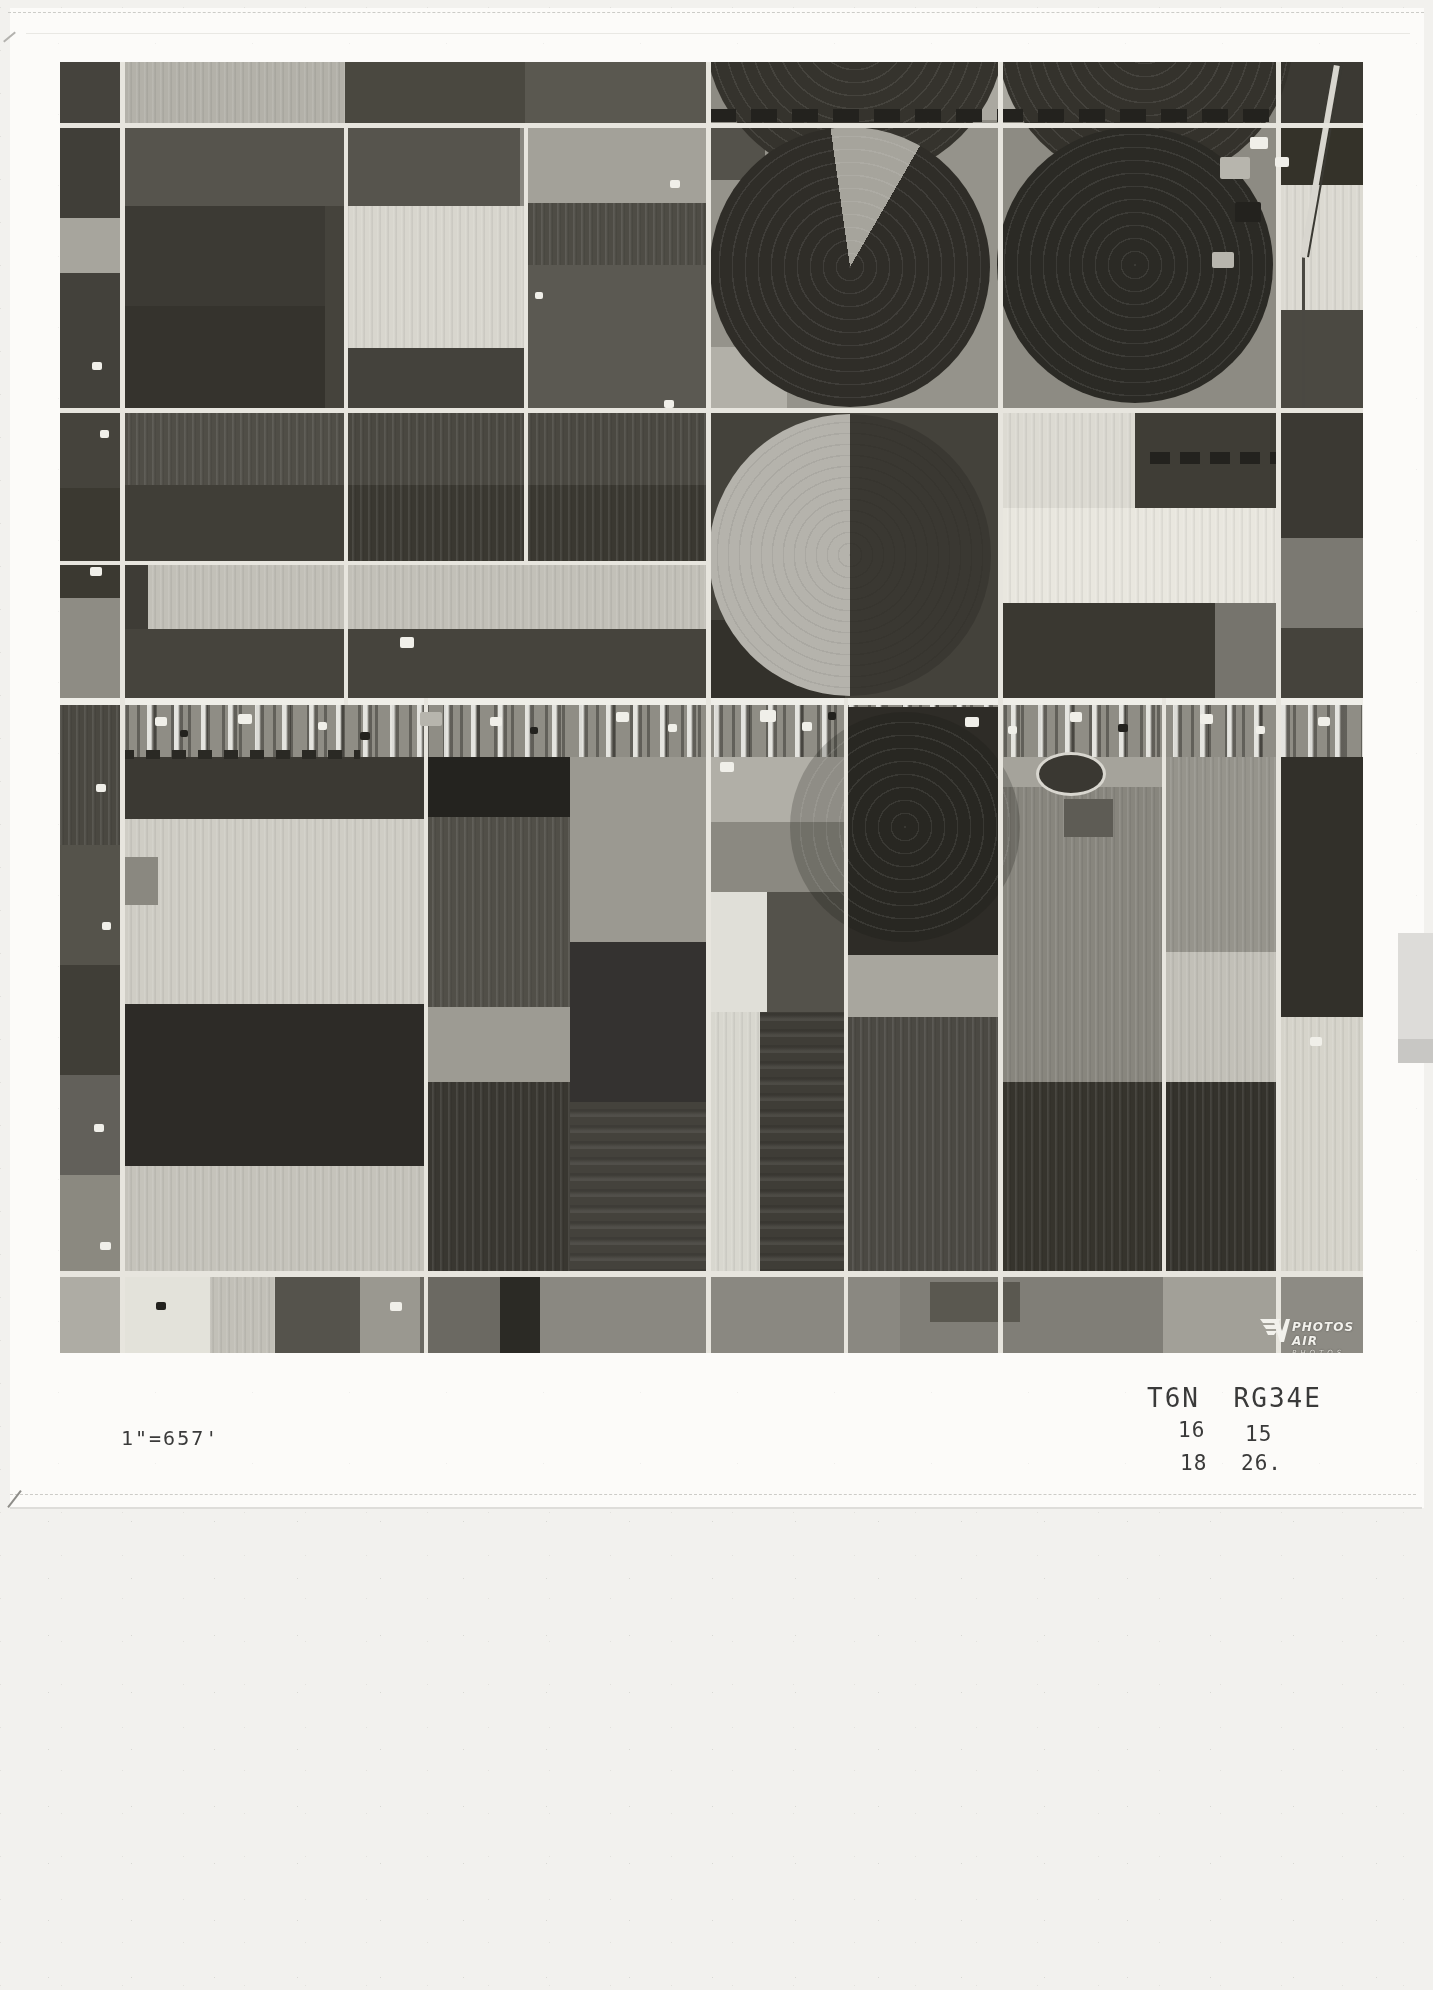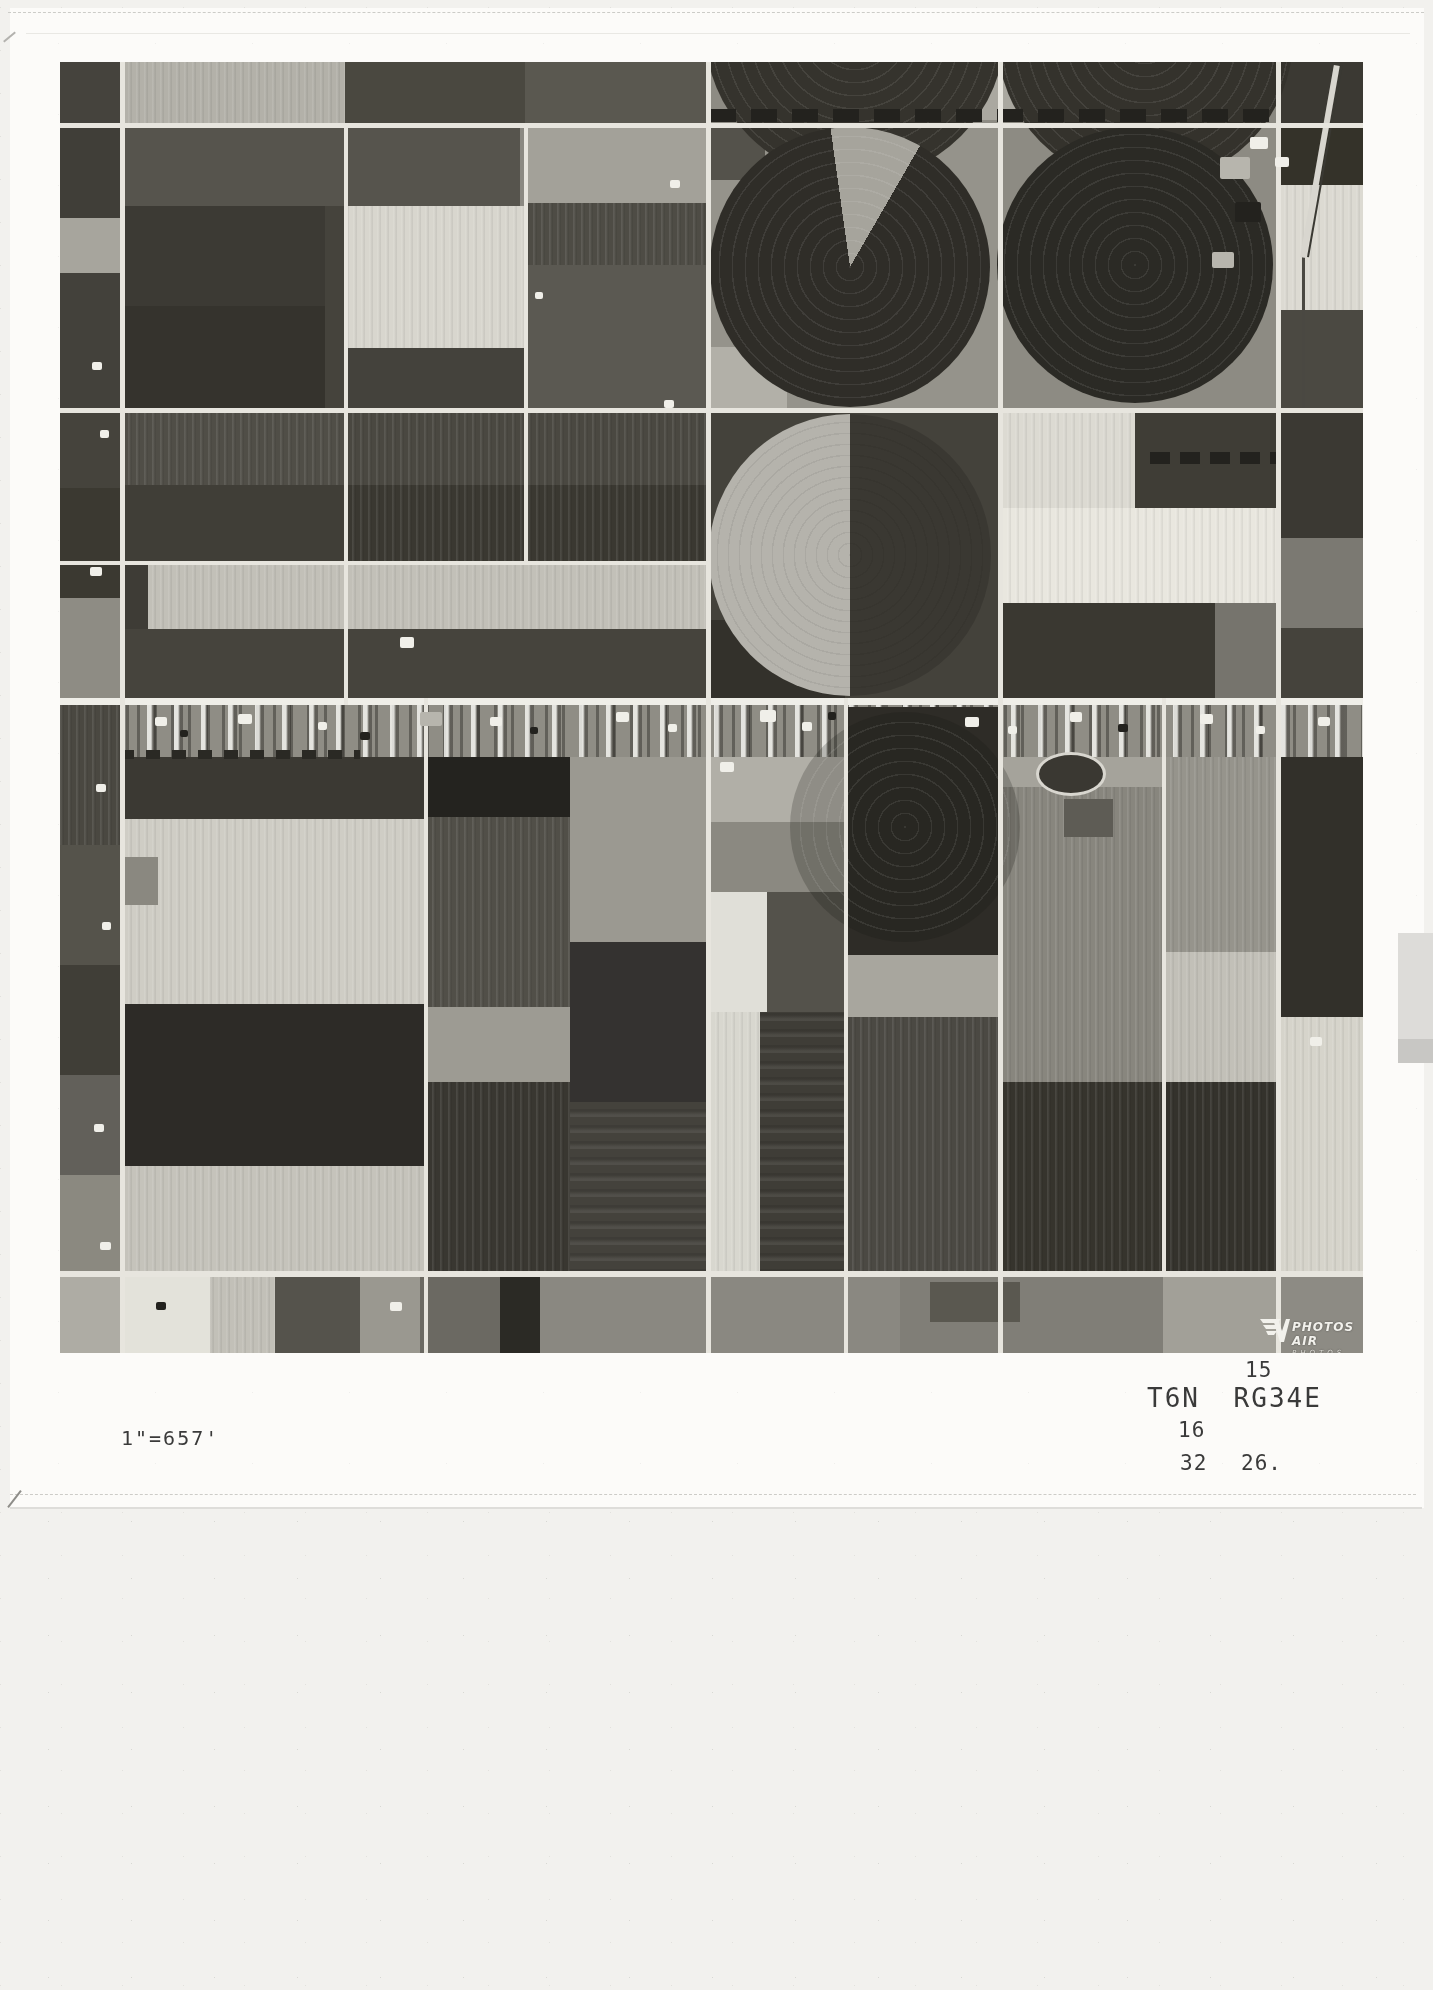--- a/index.html
+++ b/index.html
@@ -44,21 +44,21 @@
     background-image:repeating-radial-gradient(circle at 50% 50%, rgba(255,255,255,.08) 0 1.5px, transparent 1.5px 13px);}
   .ringsd{background-image:repeating-radial-gradient(circle at 50% 50%, rgba(0,0,0,.06) 0 1.5px, transparent 1.5px 11px);}
   .wedge{position:absolute;left:0;top:0;width:100%;height:100%;border-radius:50%;}
   .spk{border-radius:2px;}
 
   .anno{position:absolute;color:#3a3a3a;line-height:1;white-space:pre;}
   .scale-label{left:111px;top:1420px;font-size:20px;letter-spacing:2px;}
   .township{left:1137px;top:1377px;font-size:26px;letter-spacing:2px;word-spacing:16px;}
   .sec{position:absolute;color:#3a3a3a;font-size:21px;letter-spacing:1px;line-height:1;}
   .s16{left:1168px;top:1412px;}
-  .s15{left:1235px;top:1352px;}
+  .s15{left:1235px;top:1416px;}
   .s21{left:1170px;top:1445px;}
   .s22{left:1231px;top:1445px;}
 
   .logo{position:absolute;left:1200px;top:1254px;width:110px;z-index:10;
     display:flex;align-items:flex-start;gap:2px;color:#f2f1ec;
     font-family:"DejaVu Sans", sans-serif;font-style:italic;
     text-shadow:0 0 2px rgba(0,0,0,.45);}
   .logo .txt{display:flex;flex-direction:column;gap:1px;padding-top:4px;}
   .logo .l1{font-size:12px;font-weight:bold;letter-spacing:1px;}
   .logo .l2{font-size:7px;letter-spacing:4px;color:#dcdbd5;}
@@ -258,21 +258,21 @@
       <div class="region spk" style="left: 1190px; top: 75px; width: 18px; height: 12px; background-color: rgb(240, 239, 233);"></div>
       <div class="region spk" style="left: 1215px; top: 95px; width: 14px; height: 10px; background-color: rgb(240, 239, 233);"></div>
       <div class="region spk" style="left: 360px; top: 650px; width: 22px; height: 14px; background-color: rgb(183, 181, 173);"></div>
       <div class="region spk" style="left: 660px; top: 700px; width: 14px; height: 10px; background-color: rgb(240, 239, 233);"></div>
     </div>
 
   <div class="anno scale-label">1"=657'</div>
   <div class="anno township">T6N RG34E</div>
   <span class="sec s16">16</span>
   <span class="sec s15">15</span>
-  <span class="sec s21">32</span>
+  <span class="sec s21">18</span>
   <span class="sec s22">26.</span>
 </div>
 
 <div class="edge dash-top"></div>
 <div class="edge line-top2"></div>
 <div class="edge dash-bottom"></div>
 <div class="edge card-bottom"></div>
 <div class="edge pen-top"></div>
 <div class="edge pen-bottom"></div>
 <div class="edge margin-artifact">

